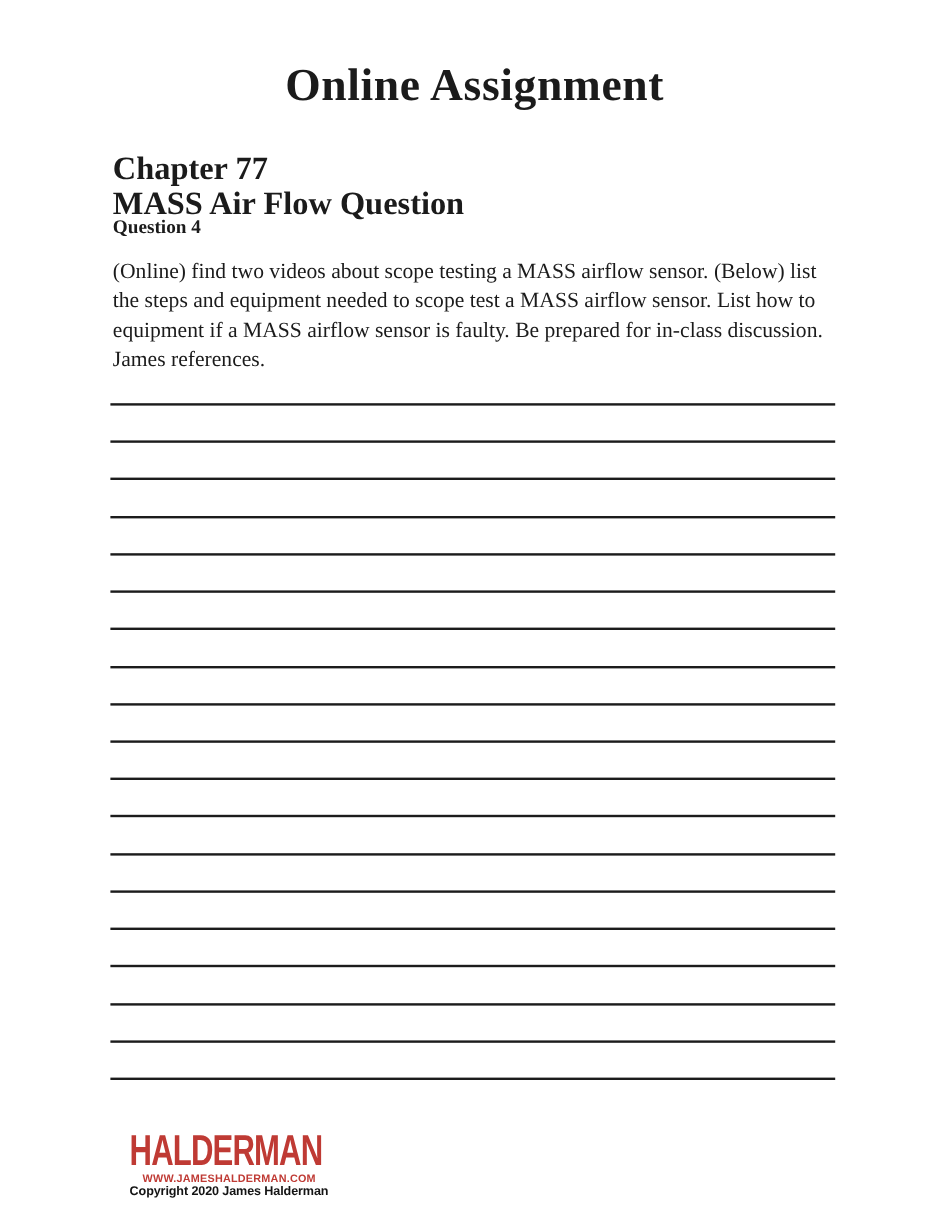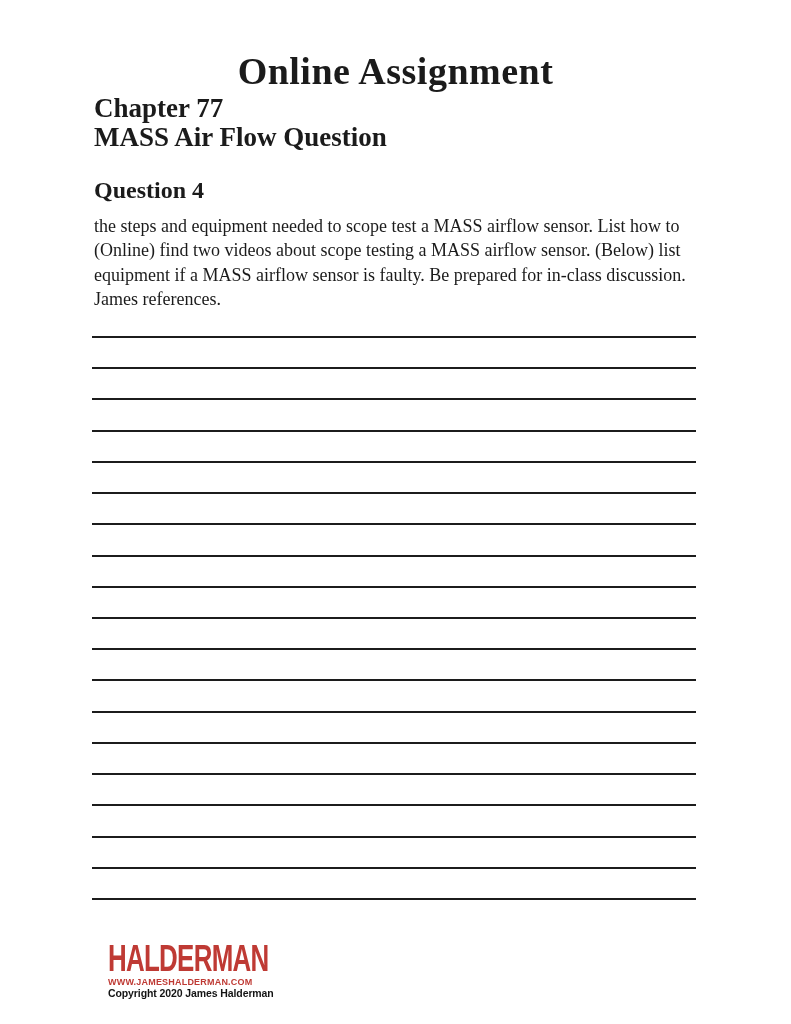--- a/index.html
+++ b/index.html
@@ -23,29 +23,29 @@
     top:51px; left:0;
     width:100%;
     text-align:center;
     font-size:38px;
     font-weight:bold;
     line-height:40px;
     letter-spacing:0.5px;
   }
   .chapter-block{
     position:absolute;
-    top:94px; left:94px;
+    top:126px; left:94px;
     font-size:27px;
     font-weight:bold;
     line-height:28.5px;
   }
   .question-label{
     position:absolute;
     top:180px; left:94px;
-    font-size:24px;
+    font-size:16px;
     font-weight:bold;
     line-height:20px;
   }
   .question-text{
     position:absolute;
     top:214px; left:94px;
     width:640px;
     font-size:18px;
     line-height:24.4px;
   }
@@ -69,21 +69,21 @@
     color:var(--brand-color);
     transform:scaleX(0.72);
     transform-origin:left top;
     letter-spacing:-1px;
     white-space:nowrap;
   }
   .brand-site{
     position:absolute;
     top:977px; left:92px;
     width:166px;
-    text-align:left;
+    text-align:center;
     font-family:"Liberation Sans", sans-serif;
     font-size:9px;
     font-weight:bold;
     color:var(--brand-color);
     letter-spacing:0.2px;
     white-space:nowrap;
   }
   .copyright{
     position:absolute;
     top:987px; left:92px;
@@ -104,22 +104,22 @@
   <div class="doc-title">Online Assignment</div>
 
   <div class="chapter-block">
     <div>Chapter 77</div>
     <div>MASS Air Flow Question</div>
   </div>
 
   <div class="question-label">Question 4</div>
 
   <div class="question-text" id="question-text">
+      <div class="qline">(Online) find two videos about scope testing a MASS airflow sensor. (Below) list</div>
       <div class="qline">the steps and equipment needed to scope test a MASS airflow sensor. List how to</div>
-      <div class="qline">(Online) find two videos about scope testing a MASS airflow sensor. (Below) list</div>
       <div class="qline">equipment if a MASS airflow sensor is faulty. Be prepared for in-class discussion.</div>
       <div class="qline">James references.</div>
     </div>
 
   <div class="answer-lines" id="answer-lines">
       <div class="answer-line" style="top: 336px;"></div>
       <div class="answer-line" style="top: 367px;"></div>
       <div class="answer-line" style="top: 398px;"></div>
       <div class="answer-line" style="top: 430px;"></div>
       <div class="answer-line" style="top: 461px;"></div>

